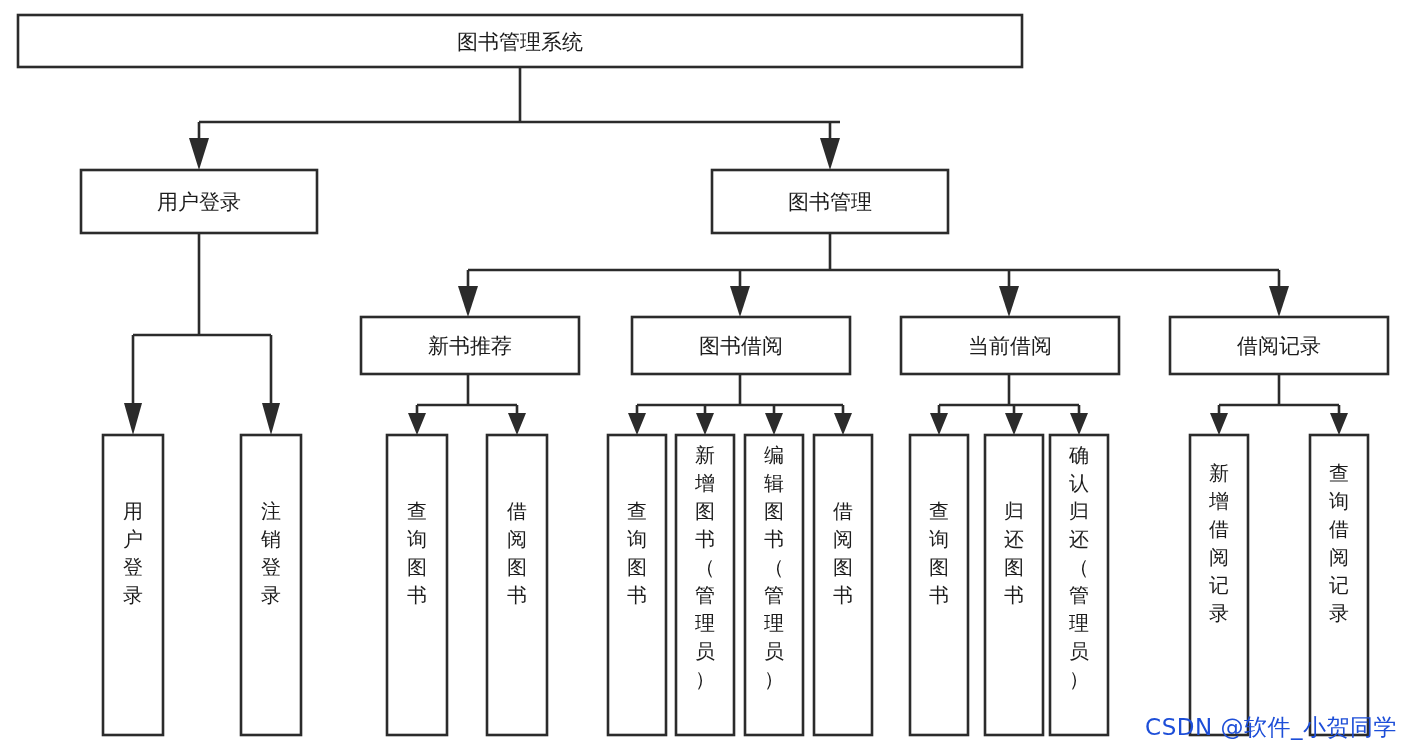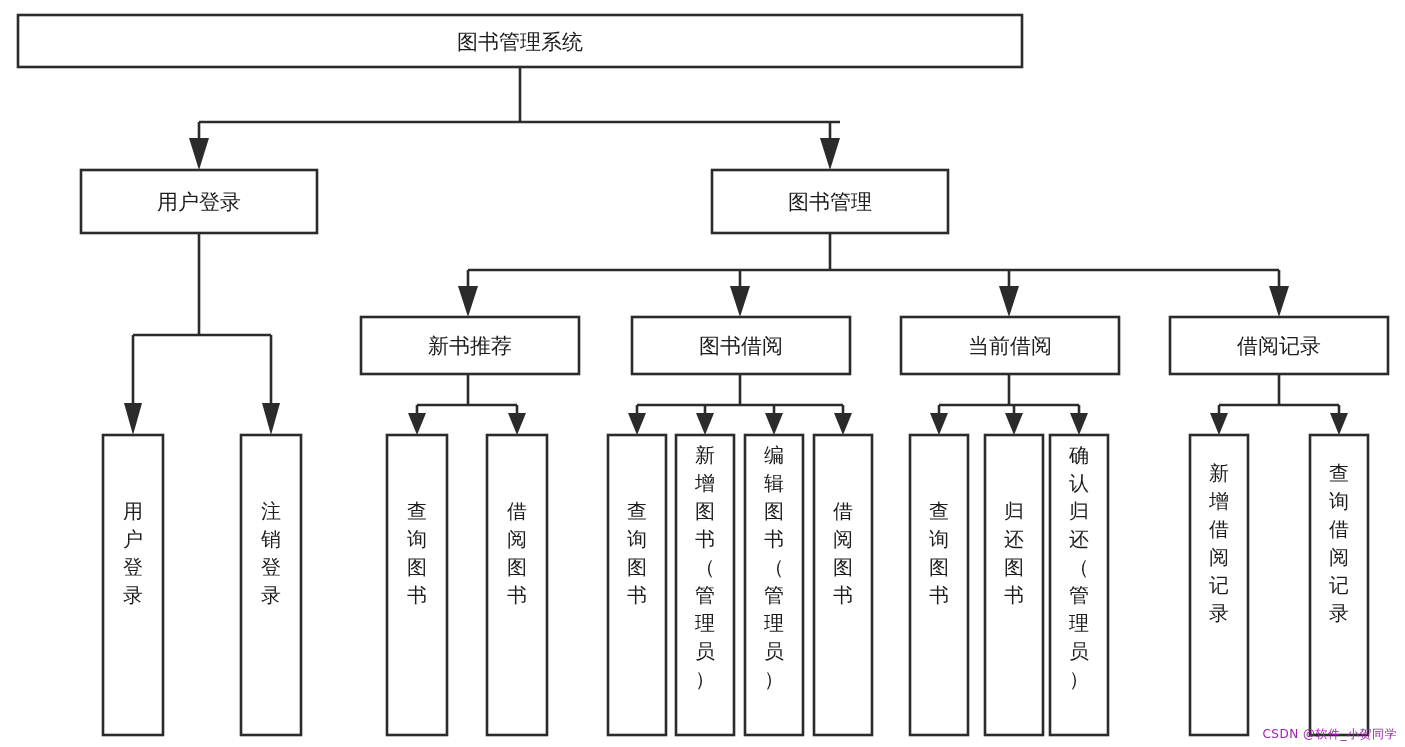--- a/index.html
+++ b/index.html
@@ -53,22 +53,22 @@
     font-family: "DejaVu Sans", "Liberation Sans", sans-serif;
     font-size: 20px;
     fill: #1c1c1c;
     text-anchor: middle;
   }
   .watermark-text {
     position: absolute;
     right: 8px;
     bottom: 4px;
     font-family: "DejaVu Sans", "Liberation Sans", sans-serif;
-    font-size: 12px;
-    color: #a21caf;
+    font-size: 23px;
+    color: #1d4ed8;
     white-space: nowrap;
     letter-spacing: 0.5px;
     user-select: none;
   }
 </style>
 </head>
 <body>
 
 <div id="diagram-root">
 

